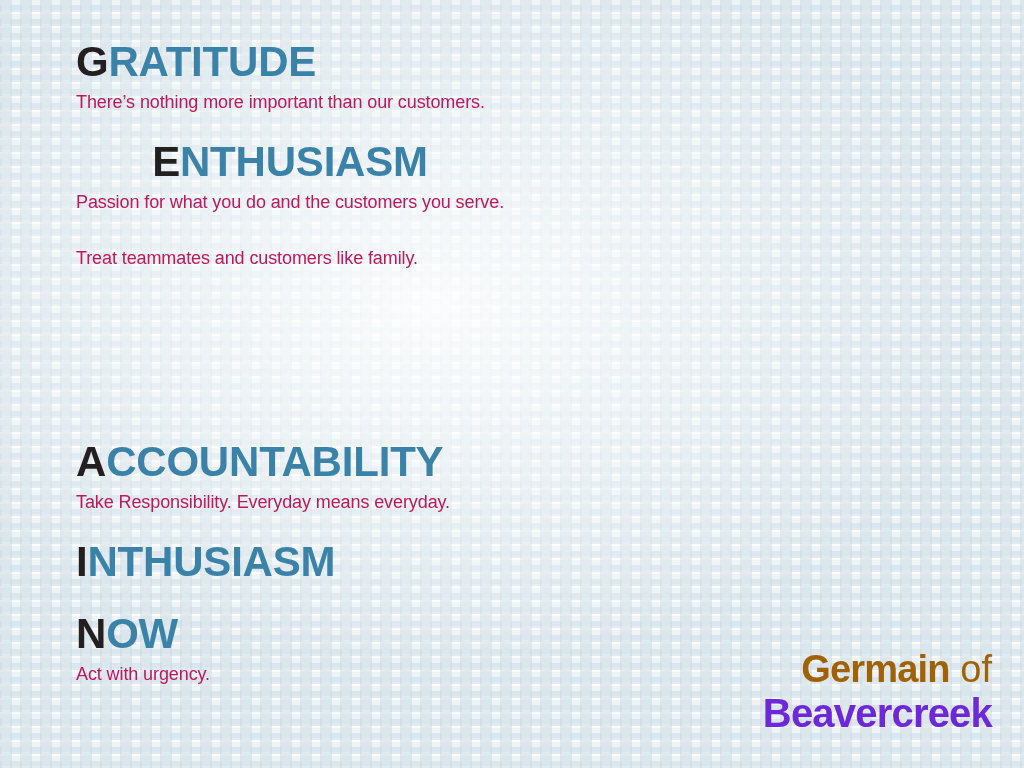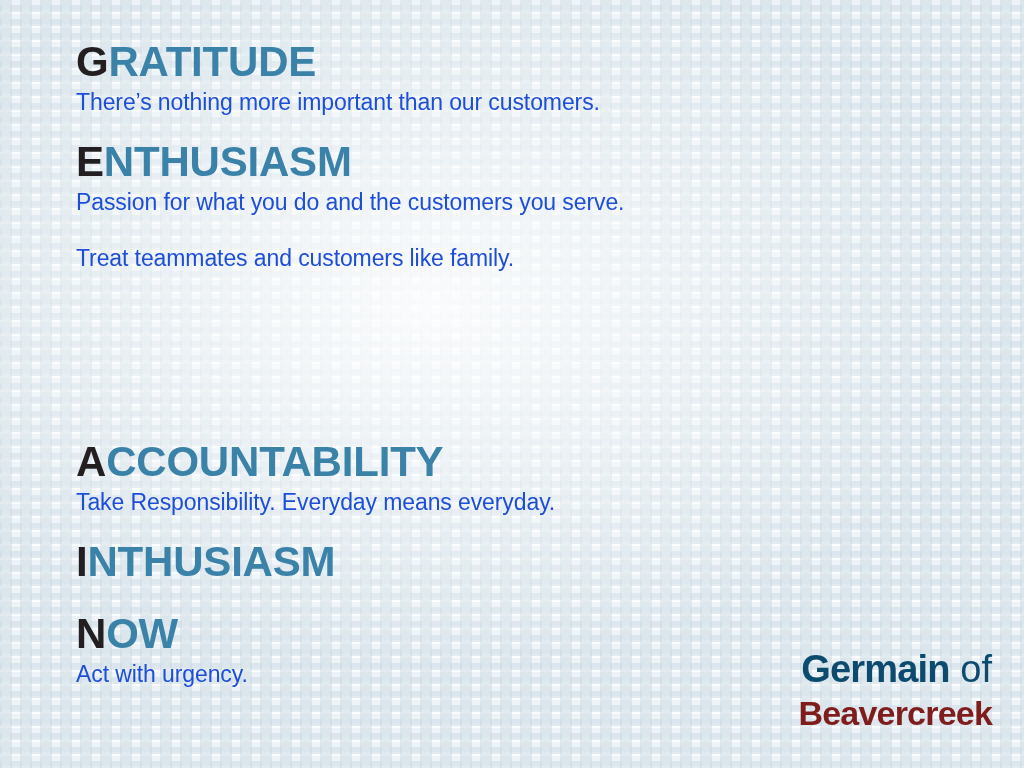--- a/index.html
+++ b/index.html
@@ -78,76 +78,76 @@
     white-space: nowrap;
   }
   .value-heading .initial {
     color: #231f20;
   }
 
   .value-desc {
     margin: 3px 0 0 0;
     font-family: "Liberation Sans", sans-serif;
     font-weight: normal;
-    font-size: 23px;
+    font-size: 18px;
     line-height: 30px;
     letter-spacing: -0.1px;
-    color: #1d4ed8;
+    color: #be185d;
     white-space: nowrap;
   }
 
   
   #logo {
     position: absolute;
     right: 32px;
     bottom: 32px;
     text-align: right;
     line-height: 1;
   }
   #logo-line1 {
     font-family: "Liberation Sans", sans-serif;
     font-size: 38px;
     line-height: 42px;
-    color: #0c4a6e;
+    color: #a16207;
     white-space: nowrap;
   }
   #logo-brand {
     font-weight: bold;
     letter-spacing: -0.8px;
   }
   #logo-of {
     font-weight: normal;
     letter-spacing: 0px;
   }
   #logo-line2 {
     font-family: "Liberation Sans", sans-serif;
     font-weight: bold;
-    font-size: 34px;
+    font-size: 40px;
     line-height: 46px;
     letter-spacing: -0.8px;
-    color: #7f1d1d;
+    color: #6d28d9;
     white-space: nowrap;
   }
 </style>
 </head>
 <body>
 
 <div id="poster">
 
   <div id="texture" class="shift"></div>
   <div id="texture2"></div>
   <div id="sheen"></div>
 
   <div id="content">
 
   <div class="value-block" style="top: 40px;">
         <div class="value-heading"><span class="initial">G</span><span class="rest">RATITUDE</span></div>
         <div class="value-desc">There’s nothing more important than our customers.</div>
       </div>
-      <div class="value-block" style="top: 140px;">
+      <div class="value-block" style="top: 140px; text-align: center;">
         <div class="value-heading"><span class="initial">E</span><span class="rest">NTHUSIASM</span></div>
         <div class="value-desc">Passion for what you do and the customers you serve.</div>
       </div>
       <div class="value-block" style="top: 240px;">
         <div class="value-desc">Treat teammates and customers like family.</div>
       </div>
       <div class="value-block" style="top: 440px;">
         <div class="value-heading"><span class="initial">A</span><span class="rest">CCOUNTABILITY</span></div>
         <div class="value-desc">Take Responsibility. Everyday means everyday.</div>
       </div>

